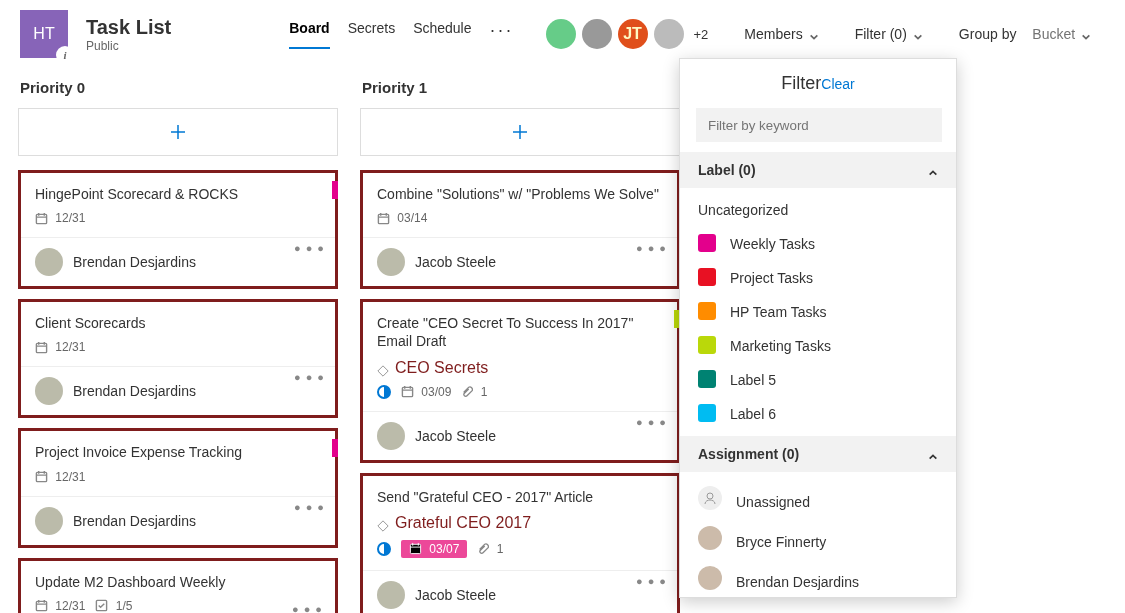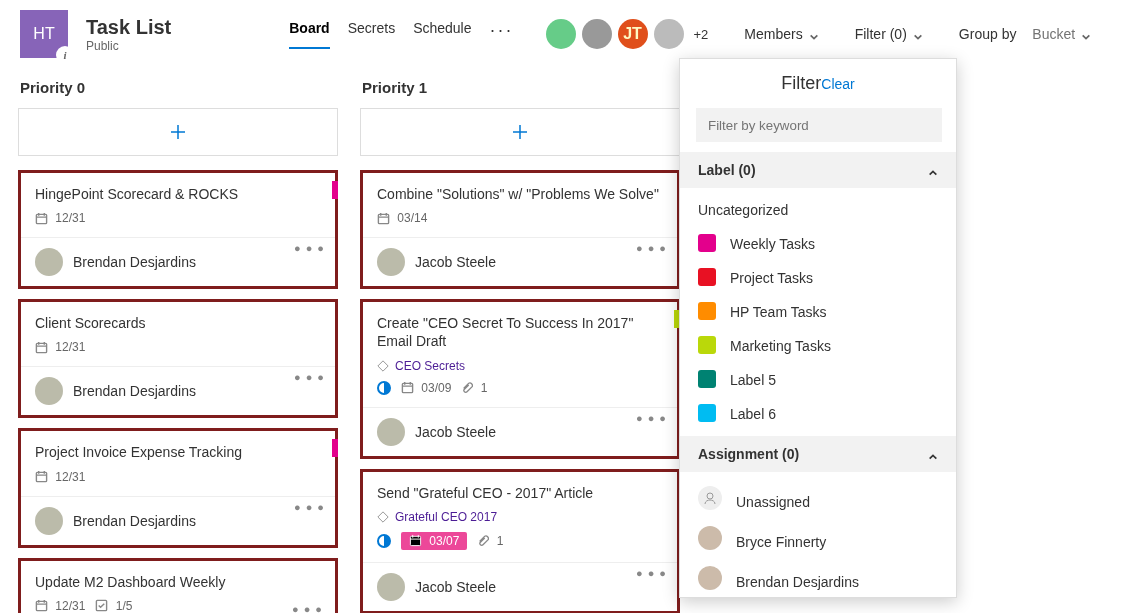--- a/index.html
+++ b/index.html
@@ -28,21 +28,21 @@
 .addcard{height:48px;border:1px solid #ddd;display:flex;align-items:center;justify-content:center;margin-bottom:14px;cursor:pointer}
 .addcard svg{stroke:#0078D4;stroke-width:1.5}
 .card{border:3px solid #7f1d1d;background:#fff;margin-bottom:10px;position:relative}
 .card .tag{position:absolute;top:8px;right:-3px;width:6px;height:18px}
 .pink{background:#E3008C}.lime{background:#bad80a}
 .card-body{padding:12px 14px}
 .card-title{font-size:14px;margin-bottom:8px;line-height:1.3}
 .meta{display:flex;align-items:center;gap:10px;color:#666;font-size:12px}
 .meta .cal{display:flex;align-items:center;gap:4px}
 .cal svg,.clip svg,.chk svg{stroke:#888;fill:none;stroke-width:1.5}
-.sub{color:#4c1d95;font-size:12px;margin-bottom:8px;display:flex;align-items:center;gap:6px}
+.sub{color:#7f1d1d;font-size:16px;margin-bottom:8px;display:flex;align-items:flex-end;gap:6px}
 .sub svg{stroke:#888;fill:none}
 .dots{position:absolute;top:10px;right:10px;color:#888;font-size:11px;letter-spacing:1px;cursor:pointer}
 .card .dots{top:auto;bottom:32px}
 .card.metaonly .dots{top:auto;bottom:10px;right:12px}
 .assignee{padding:10px 14px;display:flex;align-items:center;gap:10px}
 .person{width:28px;height:28px;border-radius:50%;background:#bba}
 .prog{width:14px;height:14px;border-radius:50%;border:2px solid #0078D4;background:conic-gradient(#0078D4 0 180deg,#fff 180deg 360deg)}
 .due{background:#ec4899;color:#fff;padding:2px 8px;border-radius:2px;font-size:12px;display:flex;align-items:center;gap:4px}
 .due svg{stroke:#fff!important}
 .filter{position:absolute;top:58px;right:168px;width:278px;background:#fff;box-shadow:0 4px 16px rgba(0,0,0,0.2);border:1px solid #ddd;max-height:540px;overflow-y:auto}

